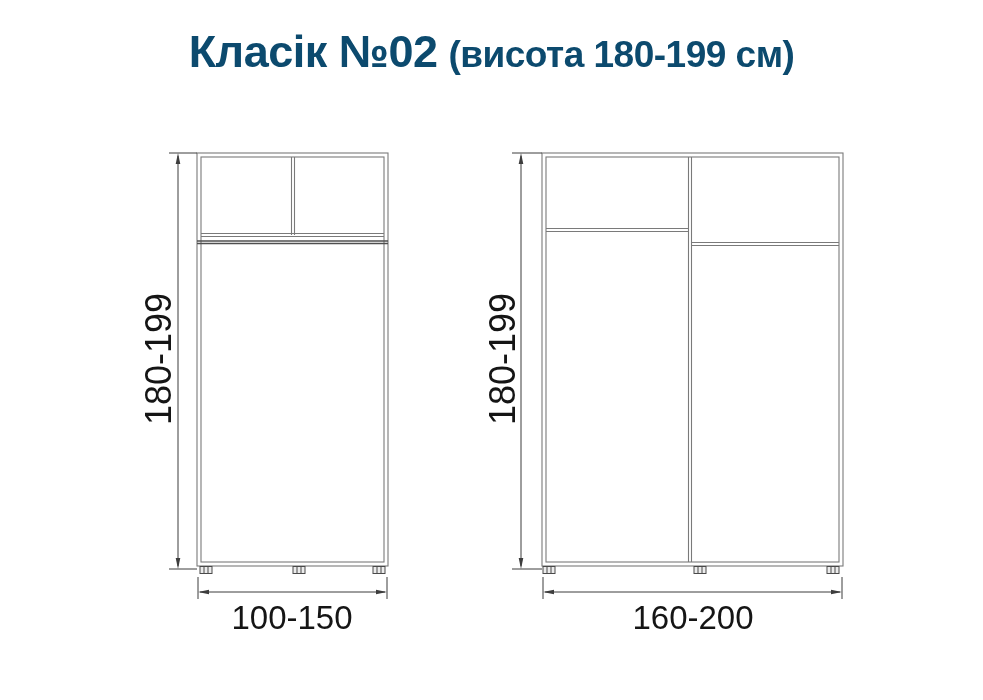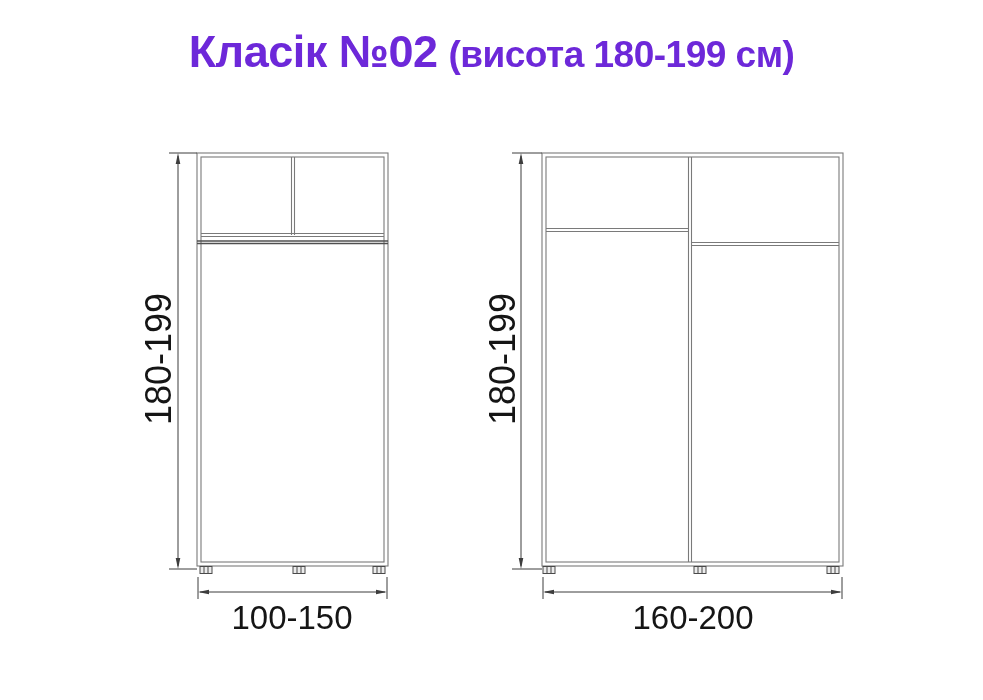--- a/index.html
+++ b/index.html
@@ -7,21 +7,21 @@
     position:relative;
     width:983px;height:700px;
     background:#ffffff;
     font-family:"Liberation Sans",sans-serif;
     overflow:hidden;
   }
   .title{
     position:absolute;
     top:26px;left:0;width:100%;
     text-align:center;
-    color:#6d28d9;
+    color:#0c4a6e;
     font-weight:bold;
     white-space:nowrap;
   }
   .title .main{font-size:45px;letter-spacing:-0.5px;}
   .title .sub{font-size:37px;margin-left:11px;letter-spacing:-0.5px;}
   svg{position:absolute;left:0;top:0;}
   .cab{stroke:#7a7a7a;fill:none;stroke-width:1.1;}
   .cabdark{stroke:#4f4f4f;fill:none;stroke-width:1.4;}
   .dim{stroke:#3d3d3d;fill:none;stroke-width:1;}
   .arrow{fill:#3d3d3d;stroke:none;}

